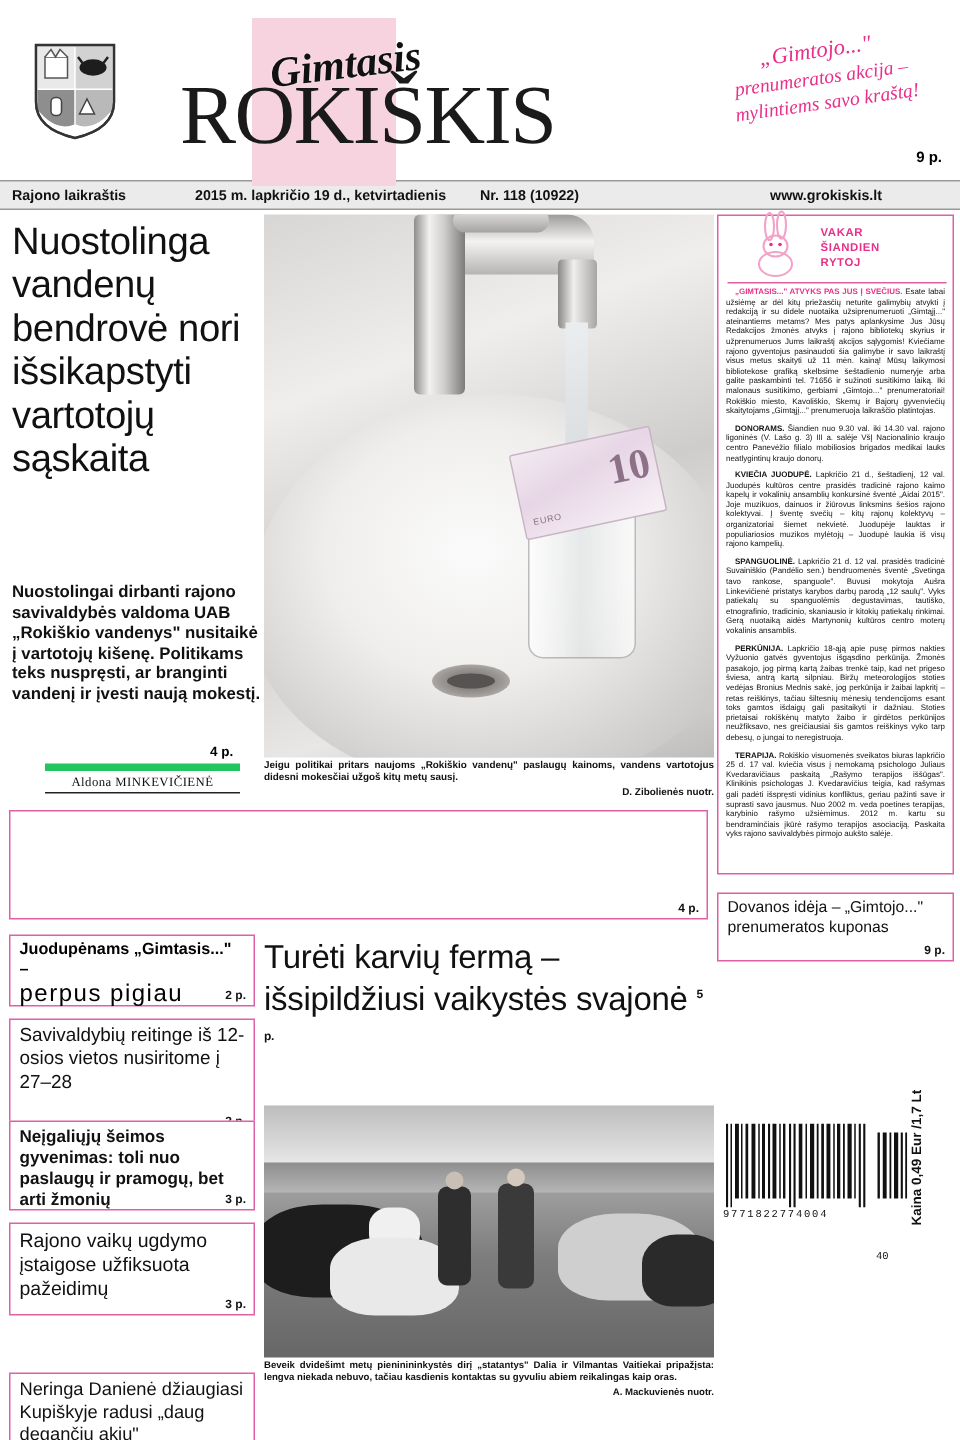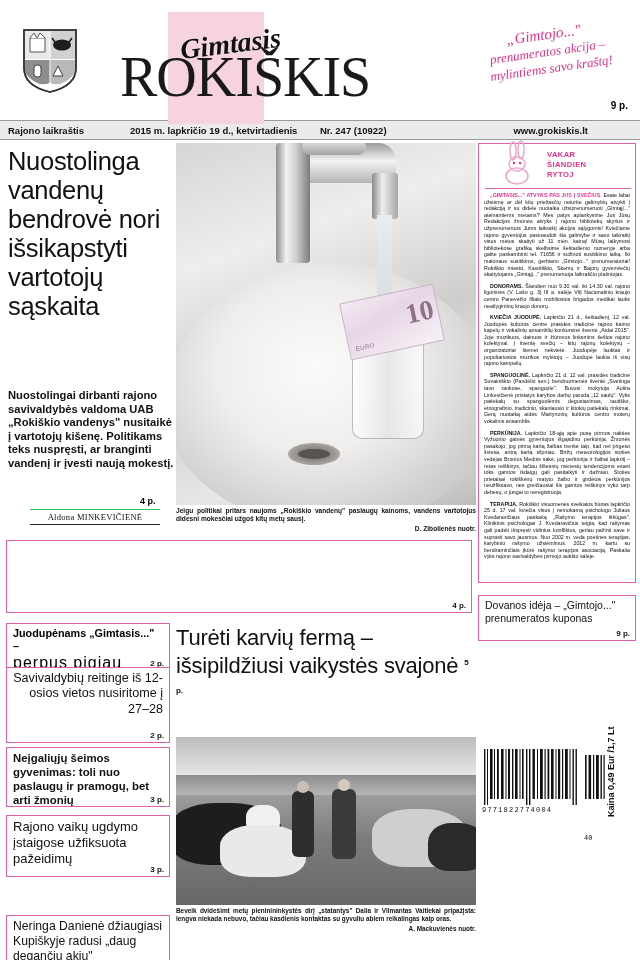--- a/index.html
+++ b/index.html
@@ -113,21 +113,21 @@
     font-weight: bold;
     color: #111;
   }
   .lead-page {
     position: absolute; left: 140px; top: 353px;
     font-size: 9px; font-weight: bold;
   }
   .byline {
     position: absolute; left: 30px; top: 366px;
     width: 130px;
-    border-top: 1px solid #22c55e;
+    border-top: 5px solid #22c55e;
     border-bottom: 1px solid #222;
     padding: 2px 0 2px 0;
     text-align: center;
     font-family: "Liberation Serif", serif;
     font-size: 8.5px;
     letter-spacing: 0.3px;
     color: #111;
   }
 
   
@@ -224,21 +224,21 @@
     left: 6px; top: 397px; width: 466px; height: 73px;
   }
   #box-hunters .t {
     font-size: 21.5px; line-height: 25px; font-weight: 300; letter-spacing:-0.2px;
   }
 
   #box-juodupenams { left: 6px; top: 480px; width: 164px; height: 48px; }
   #box-juodupenams .l1 { font-size: 10.8px; font-weight: bold; line-height:13px; }
   #box-juodupenams .l2 { font-size: 16px; font-weight: 300; line-height:19px; letter-spacing:1px;}
 
-  #box-reiting { left: 6px; top: 524px; width: 164px; height: 76px; text-align: right; }
+  #box-reiting { left: 6px; top: 536px; width: 164px; height: 76px; }
   #box-reiting .t { font-size: 12.6px; line-height: 15.4px; font-weight: 400; }
 
   #box-neigal { left: 6px; top: 604px; width: 164px; height: 60px; }
   #box-neigal .t { font-size: 11.4px; line-height: 14px; font-weight: bold; }
 
   #box-vaiku { left: 6px; top: 672px; width: 164px; height: 62px; }
   #box-vaiku .t { font-size: 13px; line-height: 16px; font-weight: 400; }
 
   #box-neringa { left: 6px; top: 742px; width: 164px; height: 62px; margin-top: 30px; }
   #box-neringa .t { font-size: 12.2px; line-height: 15px; font-weight: 400; }
@@ -387,21 +387,21 @@
       <span class="l1">„Gimtojo..."</span>
       <span class="l2">prenumeratos akcija –</span>
       <span class="l3">mylintiems savo kraštą!</span>
     </div>
     <div class="promo-page">9 p.</div>
   </div>
 
   <div id="infobar">
     <span class="ib1">Rajono laikraštis</span>
     <span class="ib2">2015 m. lapkričio 19 d., ketvirtadienis</span>
-    <span class="ib3">Nr. 247 (10922)</span>
+    <span class="ib3">Nr. 118 (10922)</span>
     <span class="ib4">www.grokiskis.lt</span>
   </div>
 
   <div id="mainarea">
 
     <div class="lead-head">Nuostolinga vandenų bendrovė nori išsikapstyti vartotojų sąskaita</div>
     <div class="lead-sub">Nuostolingai dirbanti rajono savivaldybės valdoma UAB „Rokiškio vandenys" nusitaikė į vartotojų kišenę. Politikams teks nuspręsti, ar branginti vandenį ir įvesti naują mokestį.</div>
     <div class="lead-page">4 p.</div>
     <div class="byline">Aldona MINKEVIČIENĖ</div>
 

